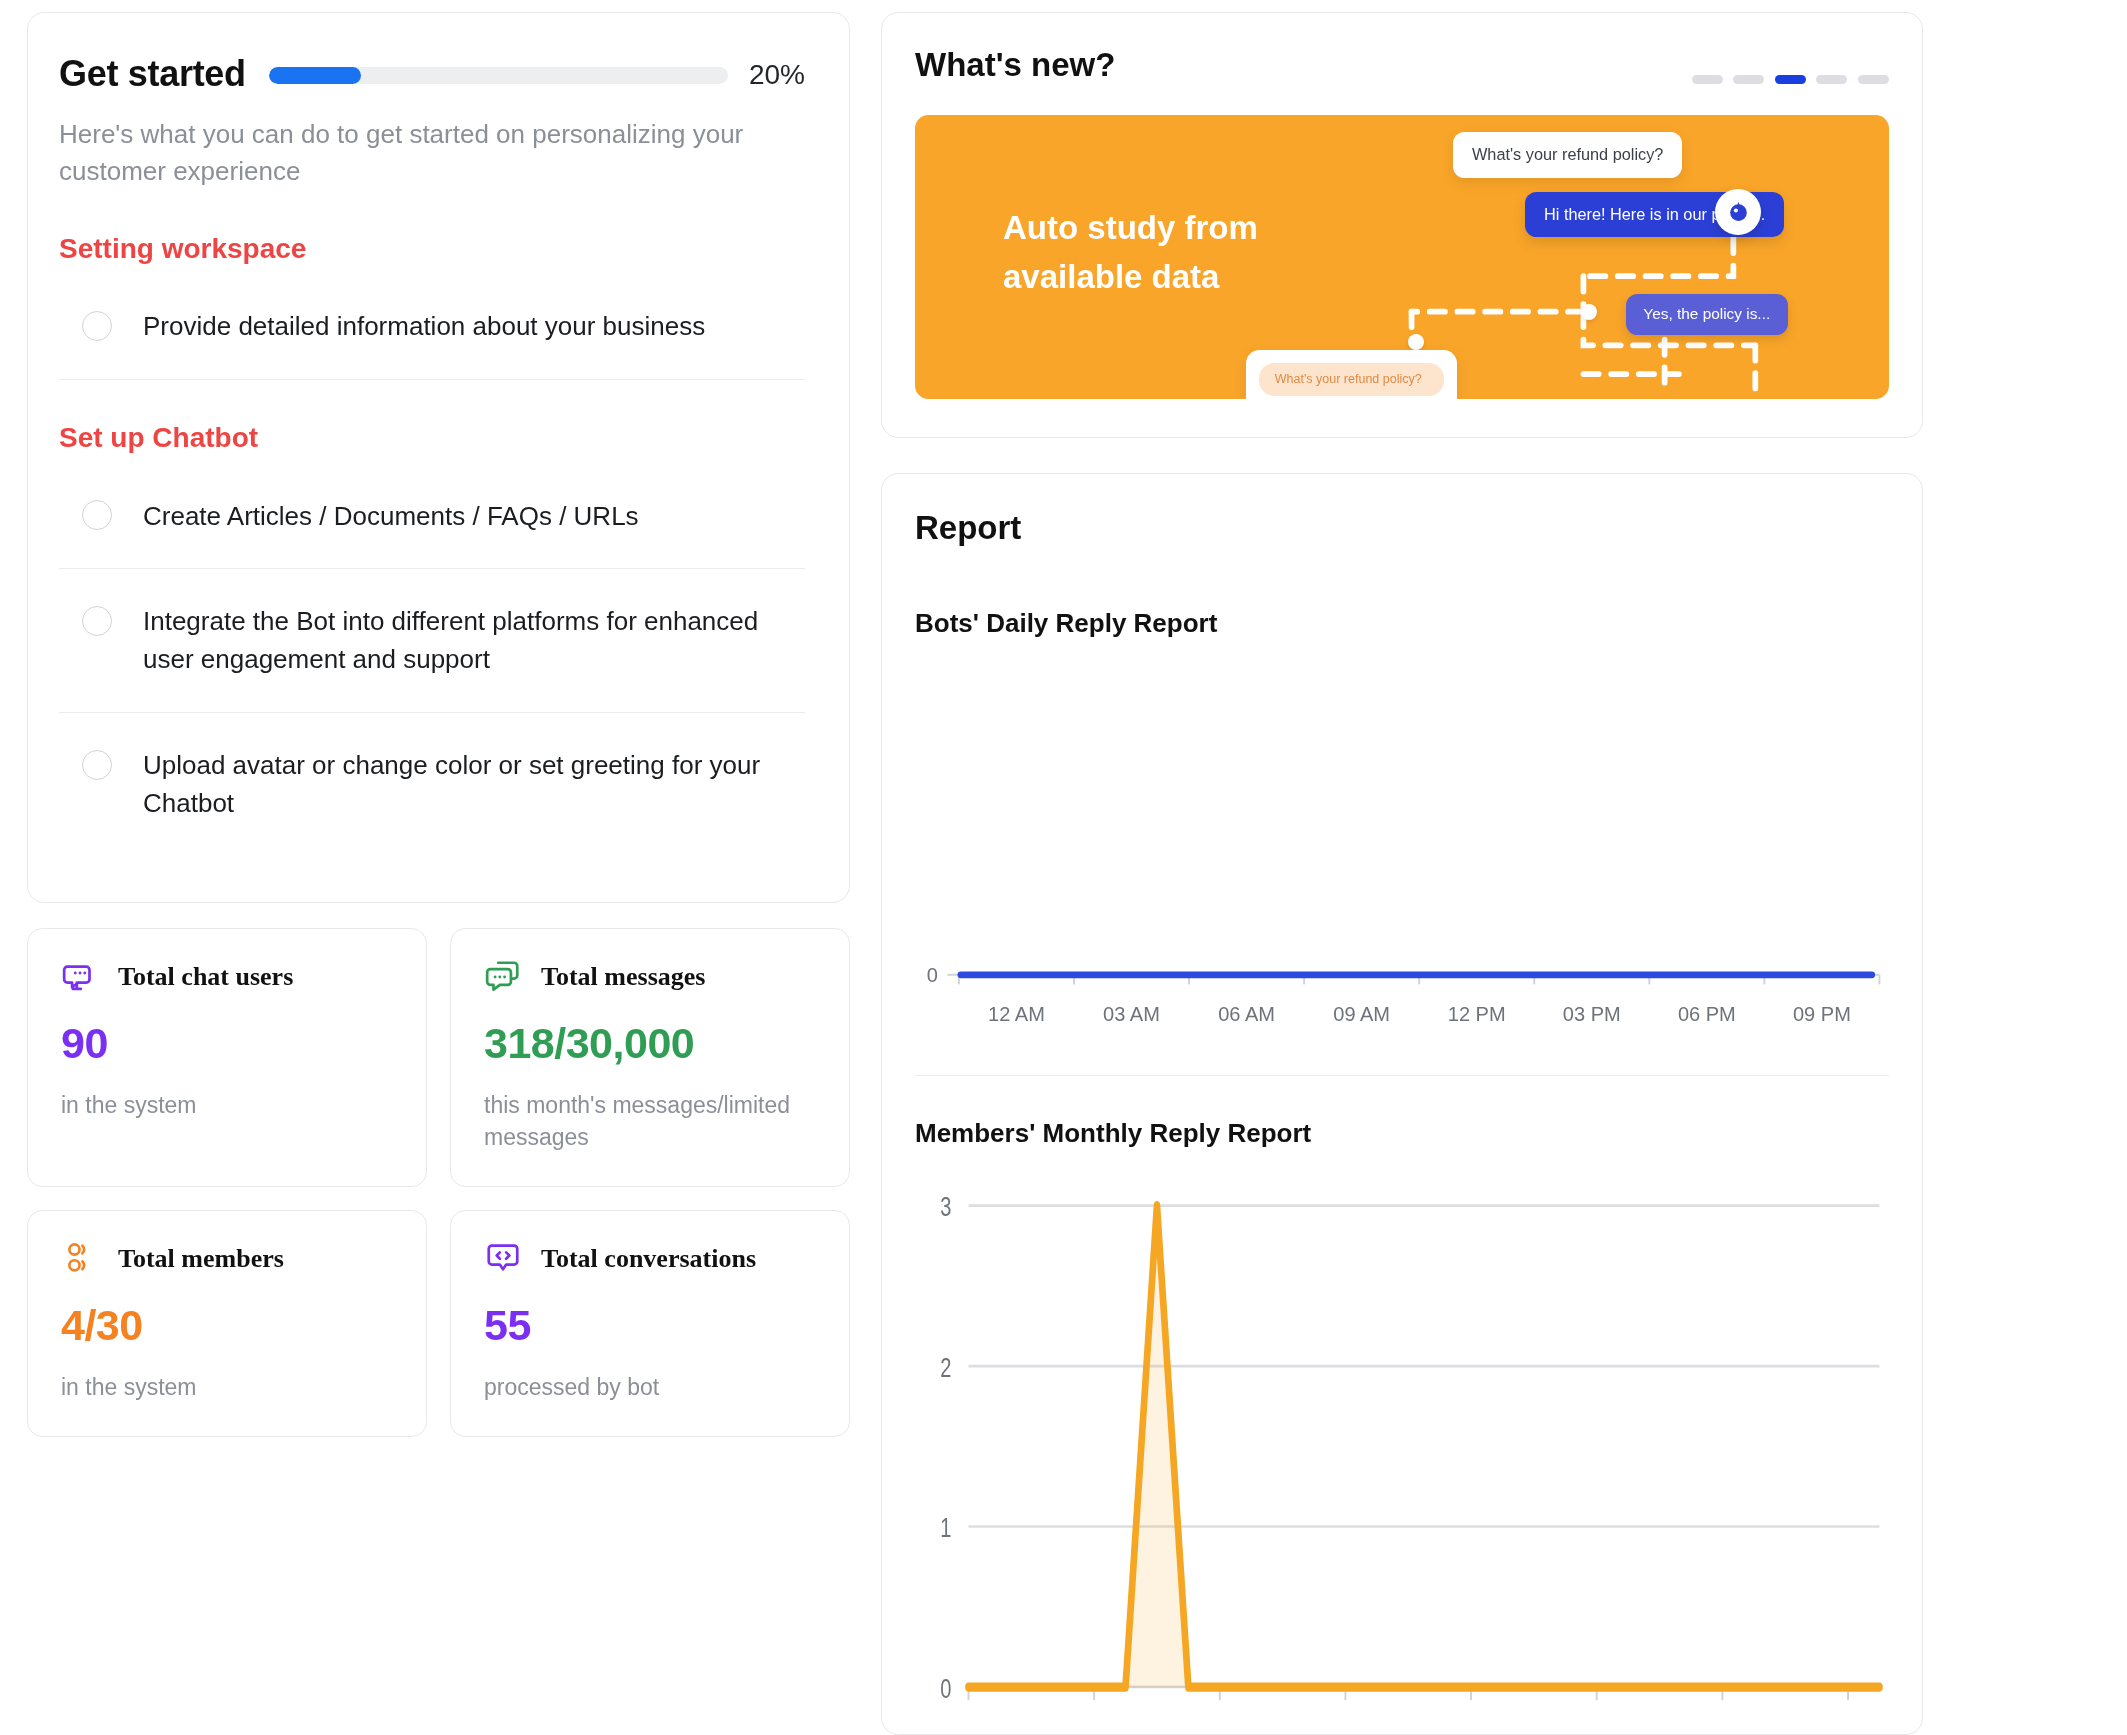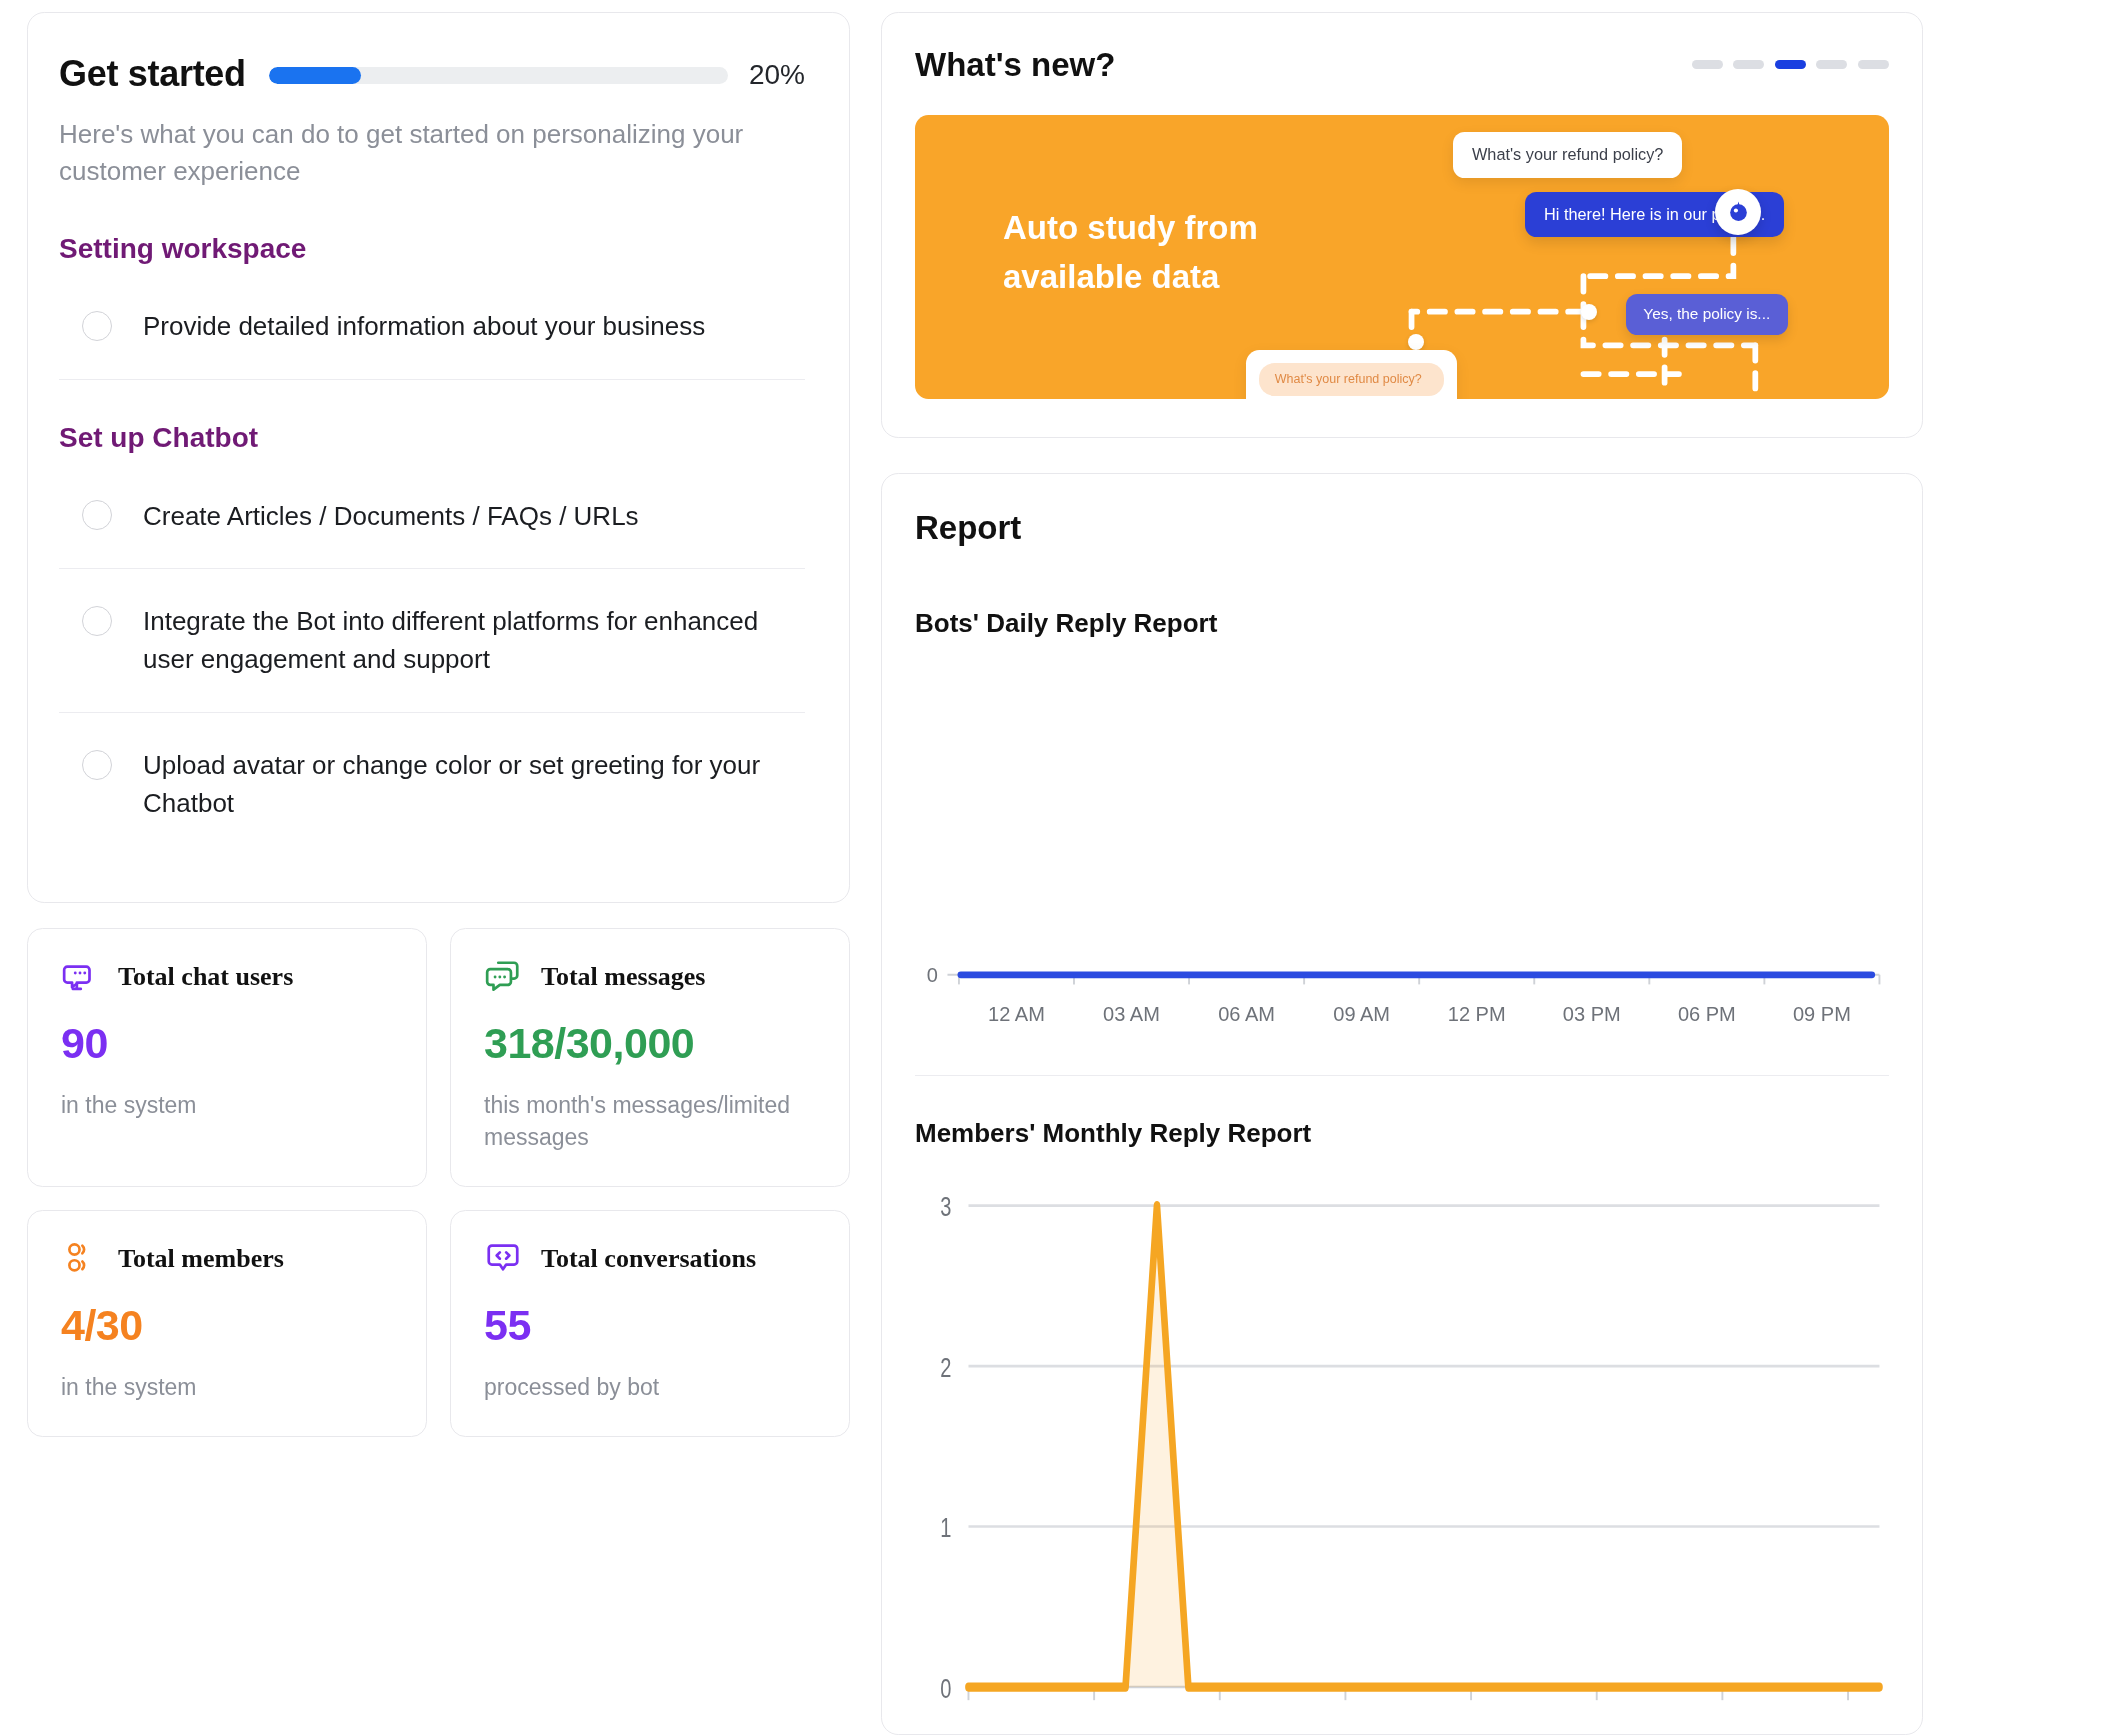--- a/index.html
+++ b/index.html
@@ -33,21 +33,21 @@
     flex: 1; height: 16.3px; border-radius: 9.6px; background: #eceef0;
     overflow: hidden; max-width: 515px;
   }
   .progress-fill { height: 100%; border-radius: 9.6px; background: #1a73f0; }
   .progress-pct { font-size: 28px; color: #23262b; }
 
   .gs-sub {
     margin-top: 21px; font-size: 26px; color: #8b8f98; line-height: 1.45;
     max-width: 913px;
   }
-  .sec-title { font-size: 28px; font-weight: bold; color: #701a75; margin-top: 42px; }
+  .sec-title { font-size: 28px; font-weight: bold; color: #ef4444; margin-top: 42px; }
 
   .check-list { margin-top: 9.6px; }
   .check-row {
     display: flex; align-items: flex-start; gap: 31px;
     padding: 33px 0 33px 23px;
   }
   .check-row + .check-row { border-top: 1px solid #ececf0; }
   .circle {
     width: 30px; height: 30px; border-radius: 50%;
     border: 1.9px solid #d2d3d8; background: #fff; flex: none; margin-top: 3.8px;
@@ -59,21 +59,21 @@
   .stat-grid { display: grid; grid-template-columns: 1fr 1fr; gap: 23px; }
   .stat-card { padding: 29px 33px 33px; border: 1px solid #e8e8ec; border-radius: 15.4px; background: #fff; }
   .stat-head { display: flex; align-items: center; gap: 19px; }
   .stat-ico { width: 38px; height: 38px; flex: none; }
   .stat-name { font-size: 26px; font-weight: bold; color: #111; font-family: Liberation Serif, serif; }
   .stat-value { font-size: 43px; font-weight: bold; margin-top: 23px; letter-spacing: -0.5px; }
   .stat-note { font-size: 23px; color: #8b8f98; margin-top: 21px; line-height: 1.4; }
 
   
   .whatsnew { padding: 33px 33px 38px; }
-  .wn-head { display: flex; align-items: center; justify-content: space-between; }
+  .wn-head { display: flex; align-items: flex-end; justify-content: space-between; }
   .wn-title { font-size: 33px; font-weight: bold; color: #111; }
   .dots { display: flex; gap: 10.6px; align-items: center; }
   .dot { width: 31px; height: 8.6px; border-radius: 5.8px; background: #dcdee3; }
   .dot.active { background: #1a3fe0; }
 
   .banner {
     margin-top: 31px; height: 284px; border-radius: 13.4px;
     background: #f9a529; position: relative; overflow: hidden;
   }
   .banner-text {

